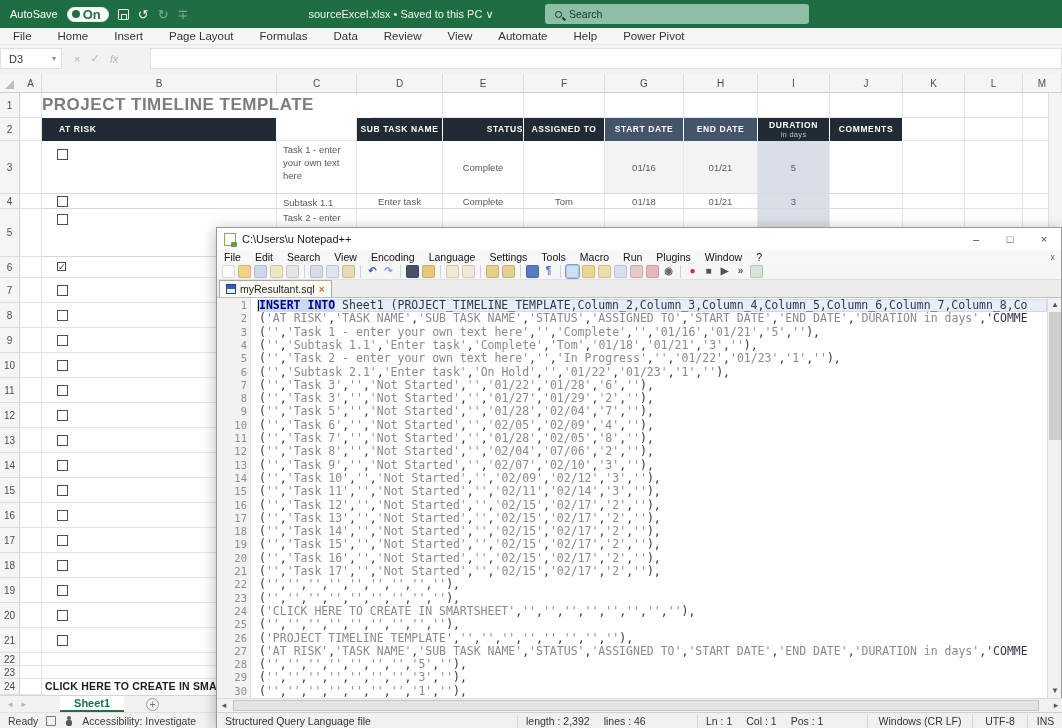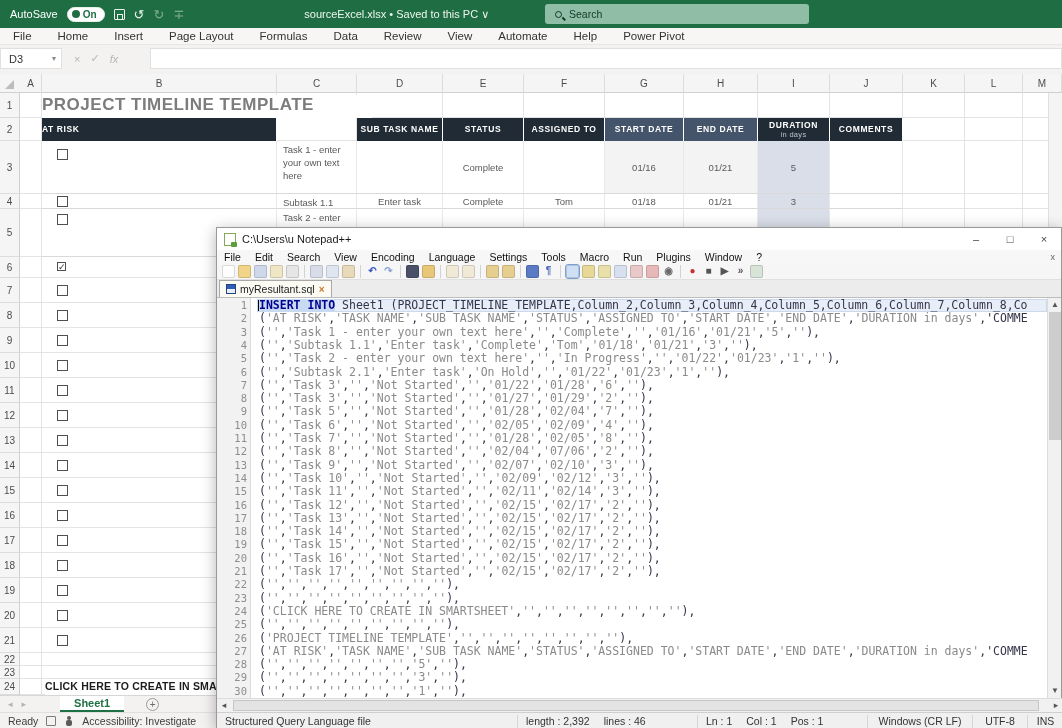--- a/index.html
+++ b/index.html
@@ -5,21 +5,21 @@
   * { margin:0; padding:0; box-sizing:border-box; }
   html,body { background:#888; }
   .screen { position:relative; width:1062px; height:728px; background:#fff; overflow:hidden;
             font-family:"Liberation Sans", sans-serif; }
 
   
   .xl-titlebar { position:absolute; left:0; top:0; width:1062px; height:28px; background:#1f6e43;
                  display:flex; align-items:center; color:#fff; font-size:11px; }
   .qa { display:flex; align-items:center; gap:9px; padding-left:10px; }
   .autosave-pill { display:flex; align-items:center; gap:3px; border:1px solid #e8f0ea; border-radius:9px;
-                   padding:1px 7px 1px 4px; height:15px; background:#ffffff; color:#1f6e43; font-size:10px; font-weight:bold;}
+                   padding:1px 7px 1px 4px; height:15px; background:#ffffff; color:#1f6e43; font-size:13px; font-weight:bold;}
   .autosave-dot { width:8px; height:8px; border-radius:50%; background:#1f6e43; display:inline-block; }
   .qa-glyph { color:#eaf3ed; font-size:13px; line-height:1; }
   .qa-glyph.dim { opacity:.45; }
   .save-glyph { width:11px; height:11px; border:1.5px solid #eaf3ed; border-radius:1px; position:relative; }
   .save-glyph::after { content:""; position:absolute; left:2px; top:4px; width:4px; height:4px; border:1px solid #eaf3ed; }
   .doc-title { margin-left:120px; color:#eef5f0; font-size:11px; white-space:nowrap; }
   .xl-search { position:absolute; left:545px; top:4px; width:264px; height:20px; background:#8fbda6;
                border-radius:3px; display:flex; align-items:center; gap:7px; padding-left:10px;
                color:#123723; font-size:10.5px; }
   .mag { width:7px; height:7px; border:1.5px solid #123723; border-radius:50%; position:relative; }
@@ -47,21 +47,21 @@
              border-bottom:1px solid #dcdcdc; display:flex; align-items:center; justify-content:center;
              font-size:10px; color:#4c4c4c; }
   .vline { position:absolute; width:1px; background:#e3e3e3; }
   .hline { position:absolute; height:1px; background:#e3e3e3; }
 
   .sheet-title { position:absolute; left:42px; top:95px; width:330px; height:23px; background:#fff;
                  color:#7c7c7c; font-size:17px; font-weight:bold; letter-spacing:.5px; white-space:nowrap; }
   .thead-cell { position:absolute; top:118px; height:23px; color:#fff; display:flex; flex-direction:column;
                 align-items:center; justify-content:center; font-size:8.5px; font-weight:bold; letter-spacing:.6px;
                 border-right:1px solid #fff; text-align:center; line-height:9px; }
-  .thead-cell.left { align-items:flex-start; padding-left:0; }
+  .thead-cell.left { align-items:flex-start; padding-left:17px; }
   .thead-cell .sub { font-weight:normal; font-size:7.5px; letter-spacing:.3px; color:#b9c2d1; }
   .bodycell { position:absolute; background:#fff; border-bottom:1px solid #d9d9d9; border-right:1px solid #e8e8e8;
               font-size:9.5px; color:#595959; display:flex; align-items:center; justify-content:center;
               overflow:hidden; }
   .bodycell.lt { justify-content:flex-start; padding:2px 6px; align-items:flex-start; display:block; line-height:13px; }
   .xl-check { position:absolute; width:11px; height:11px; border:1.5px solid #4f4f4f; background:#fff;
               font-size:9px; line-height:9px; color:#333; text-align:center; }
   .footer-link { position:absolute; left:45px; top:680px; height:15px; background:#fff; white-space:nowrap;
                  font-size:10.5px; font-weight:600; color:#1c1c1c; letter-spacing:.2px; }
   .xl-scrollstrip { position:absolute; left:1048px; top:93px; width:14px; height:134px; background:#f4f4f4;
@@ -268,21 +268,21 @@
         <div class="sheet-title">PROJECT TIMELINE TEMPLATE</div>
         <div class="thead-cell left" style="left: 42px; width: 235px; background: rgb(33, 43, 54);">
           <span>AT RISK</span>
         </div>
         <div class="thead-cell" style="left: 277px; width: 80px; background: rgb(33, 43, 54); margin-top: 38px;">
           <span>TASK NAME</span>
         </div>
         <div class="thead-cell" style="left: 357px; width: 86px; background: rgb(33, 43, 54);">
           <span>SUB TASK NAME</span>
         </div>
-        <div class="thead-cell" style="left: 443px; width: 81px; background: rgb(33, 43, 54);">
+        <div class="thead-cell" style="left: 443px; width: 81px; background: rgb(33, 43, 54); align-items: flex-end;">
           <span>STATUS</span>
         </div>
         <div class="thead-cell" style="left: 524px; width: 81px; background: rgb(33, 43, 54);">
           <span>ASSIGNED TO</span>
         </div>
         <div class="thead-cell" style="left: 605px; width: 79px; background: rgb(68, 84, 106);">
           <span>START DATE</span>
         </div>
         <div class="thead-cell" style="left: 684px; width: 74px; background: rgb(68, 84, 106);">
           <span>END DATE</span>

